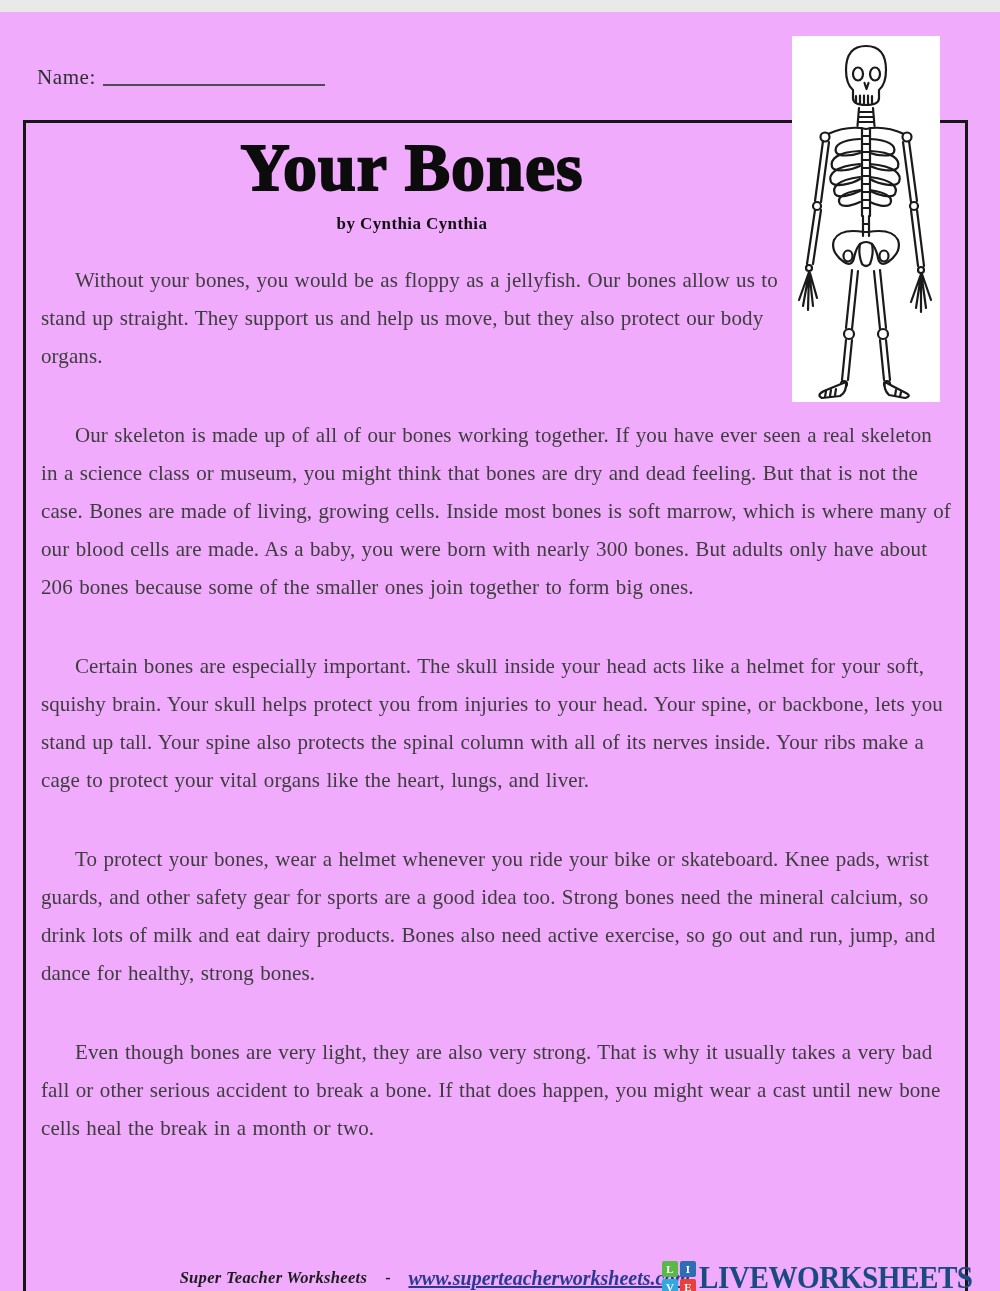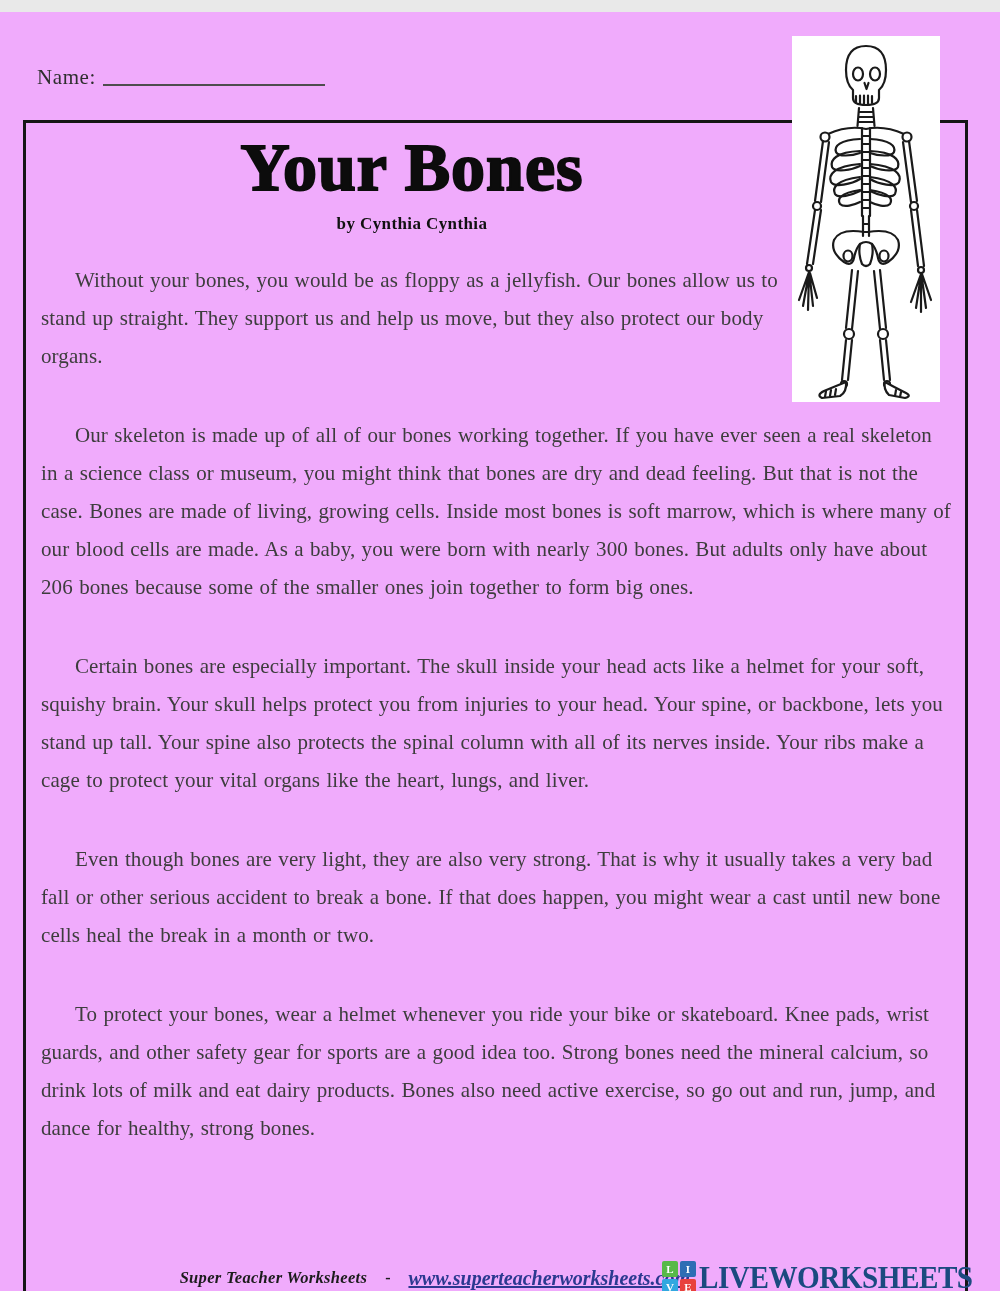--- a/index.html
+++ b/index.html
@@ -166,22 +166,22 @@
     <span>Name:</span><span class="name-blank"></span>
   </div>
 
   <div class="sheet-box">
     <div class="float-spacer"></div>
     <h1 class="title">Your Bones</h1>
     <div class="byline">by Cynthia Cynthia</div>
     <p class="para first">Without your bones, you would be as floppy as a jellyfish. Our bones allow us to stand up straight. They support us and help us move, but they also protect our body organs.</p>
     <p class="para">Our skeleton is made up of all of our bones working together. If you have ever seen a real skeleton in a science class or museum, you might think that bones are dry and dead feeling. But that is not the case. Bones are made of living, growing cells. Inside most bones is soft marrow, which is where many of our blood cells are made. As a baby, you were born with nearly 300 bones. But adults only have about 206 bones because some of the smaller ones join together to form big ones.</p>
     <p class="para">Certain bones are especially important. The skull inside your head acts like a helmet for your soft, squishy brain. Your skull helps protect you from injuries to your head. Your spine, or backbone, lets you stand up tall. Your spine also protects the spinal column with all of its nerves inside. Your ribs make a cage to protect your vital organs like the heart, lungs, and liver.</p>
+    <p class="para">To protect your bones, wear a helmet whenever you ride your bike or skateboard. Knee pads, wrist guards, and other safety gear for sports are a good idea too. Strong bones need the mineral calcium, so drink lots of milk and eat dairy products. Bones also need active exercise, so go out and run, jump, and dance for healthy, strong bones.</p>
     <p class="para">Even though bones are very light, they are also very strong. That is why it usually takes a very bad fall or other serious accident to break a bone. If that does happen, you might wear a cast until new bone cells heal the break in a month or two.</p>
-    <p class="para">To protect your bones, wear a helmet whenever you ride your bike or skateboard. Knee pads, wrist guards, and other safety gear for sports are a good idea too. Strong bones need the mineral calcium, so drink lots of milk and eat dairy products. Bones also need active exercise, so go out and run, jump, and dance for healthy, strong bones.</p>
   </div>
 
   <div class="skeleton-wrap">
     <svg viewBox="0 0 148 366" xmlns="http://www.w3.org/2000/svg">
       <g stroke="#1a1a1a" stroke-width="2.2" fill="none" stroke-linecap="round" stroke-linejoin="round">
 
         <path d="M54 34 Q54 10 74 10 Q94 10 94 34 Q94 48 87 54 L87 62 Q87 69 74 69 Q61 69 61 62 L61 54 Q54 48 54 34 Z" fill="#ffffff"></path>
         <ellipse cx="66" cy="38" rx="5" ry="6.5"></ellipse>
         <ellipse cx="83" cy="38" rx="5" ry="6.5"></ellipse>
         <path d="M72.5 47 L74.5 53 L76.5 47"></path>

